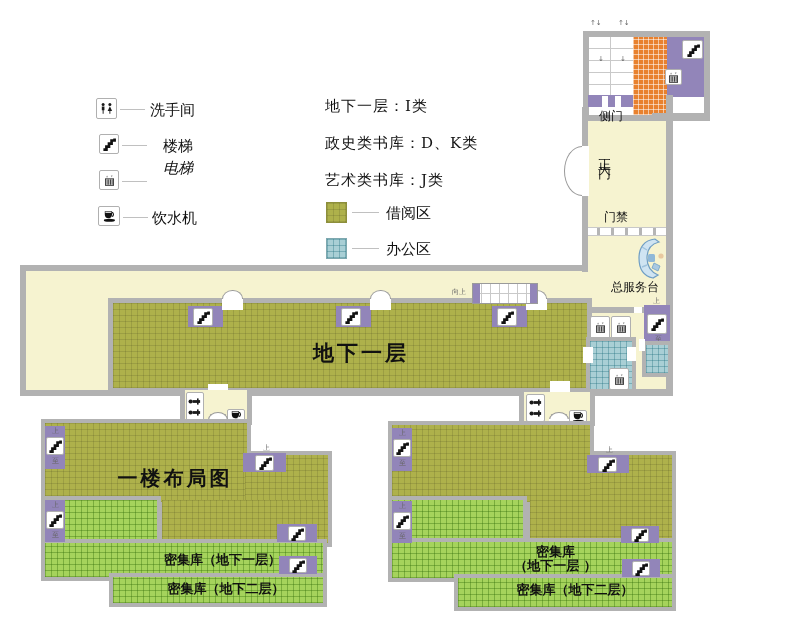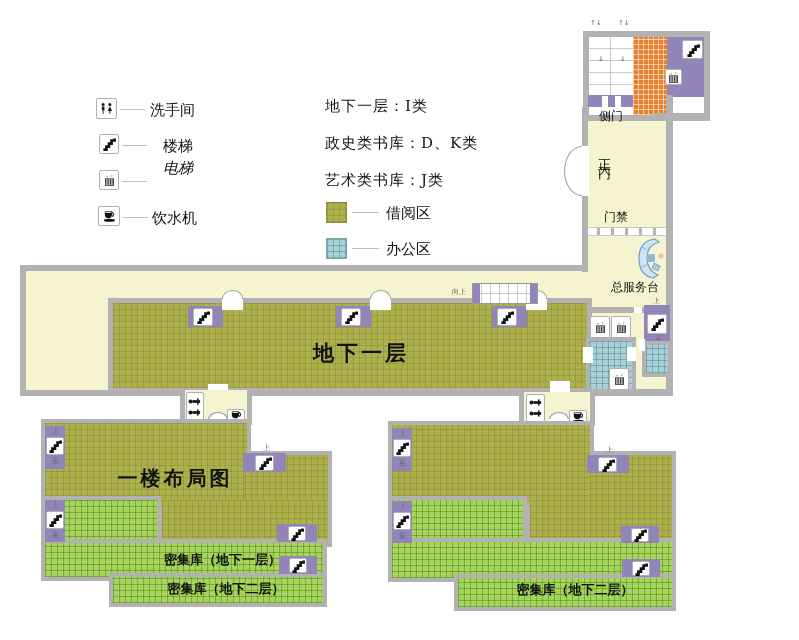--- a/index.html
+++ b/index.html
@@ -392,20 +392,24 @@
 
   <div class="underlay" style="left:388px; top:421px; width:206px; height:85px;"></div>
   <div class="underlay" style="left:586px; top:451px; width:90px; height:96px;"></div>
   <div class="underlay" style="left:526px; top:496px; width:150px; height:51px;"></div>
   <div class="fill grid-olive" style="left:392px; top:425px; width:198px; height:77px;"></div>
   <div class="fill grid-olive" style="left:590px; top:455px; width:82px; height:88px;"></div>
   <div class="fill grid-olive" style="left:530px; top:500px; width:142px; height:43px;"></div>
   <div class="bordered grid-green" style="left:388px; top:496px; width:139px; height:50px;"></div>
   <div class="bordered grid-green" style="left:388px; top:538px; width:288px; height:44px;"></div>
   <div class="bordered grid-green" style="left:454px; top:574px; width:222px; height:37px;"></div>
+  <div class="dense-label" style="left:498px; top:545px; width:115px;">
+    <div>密集库</div>
+    <div>（地下一层 ）</div>
+  </div>
   <div class="dense-label" style="left:500px; top:583px; width:150px;">密集库（地下二层）</div>
 
   <div class="pbox" style="left:392px; top:428px; width:20px; height:43px;"></div>
   <div class="wbox" style="left:393px; top:439px; width:18px; height:18px;">
   <svg width="14" height="14" viewBox="0 0 12 12">
         <path d="M1.2 10.8 L3.8 10.8 L3.8 8.2 L6 8.2 L6 5.6 L8.2 5.6 L8.2 3 L10.8 3 L10.8 1.2" stroke="#111" stroke-width="2.3" fill="none"></path>
       </svg>
 </div>
   <div class="tiny" style="left:399px; top:430px;">上</div>
   <div class="tiny" style="left:399px; top:460px;">至</div>

